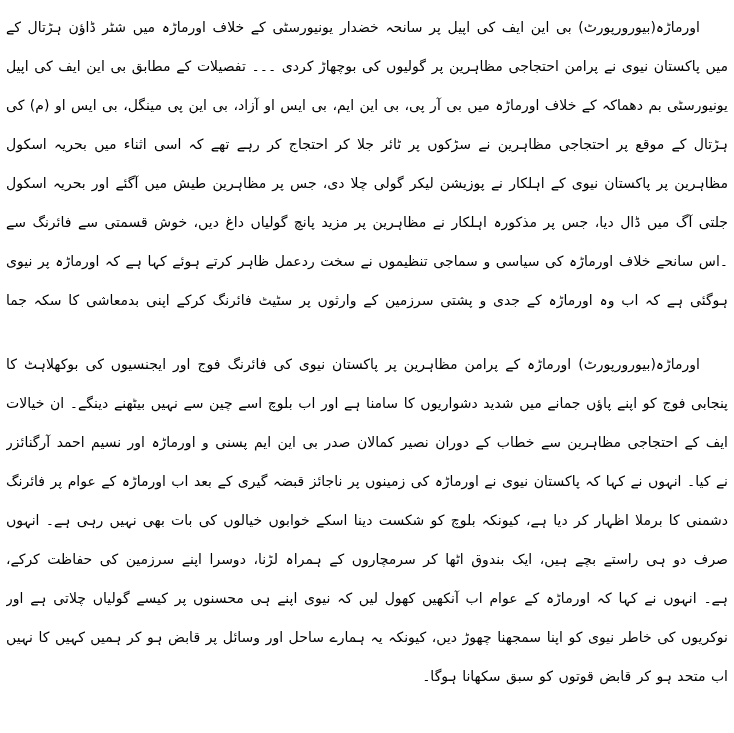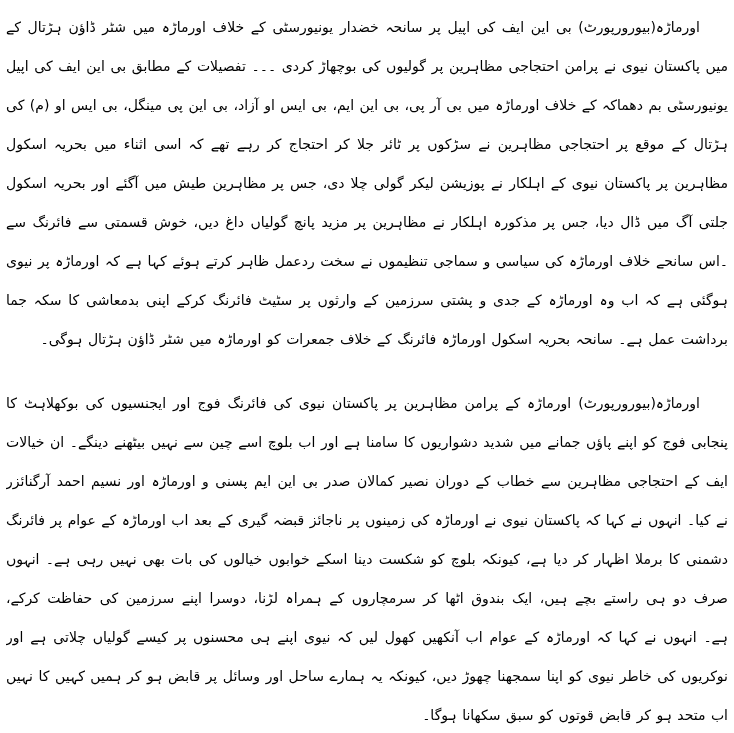--- a/index.html
+++ b/index.html
@@ -49,21 +49,20 @@
 
   <div class="para">
     <div class="line first">اورماڑہ(بیورورپورٹ) بی این ایف کی اپیل پر سانحہ خضدار یونیورسٹی کے خلاف اورماڑہ میں شٹر ڈاؤن ہڑتال کے موقع پر اورماڑہ</div>
     <div class="line">میں پاکستان نیوی نے پرامن احتجاجی مظاہرین پر گولیوں کی بوچھاڑ کردی ۔۔۔ تفصیلات کے مطابق بی این ایف کی اپیل پر سانحہ خضدار</div>
     <div class="line">یونیورسٹی بم دھماکہ کے خلاف اورماڑہ میں بی آر پی، بی این ایم، بی ایس او آزاد، بی این پی مینگل، بی ایس او (م) کی مشترکہ شٹر ڈاؤن</div>
     <div class="line">ہڑتال کے موقع پر احتجاجی مظاہرین نے سڑکوں پر ٹائر جلا کر احتجاج کر رہے تھے کہ اسی اثناء میں بحریہ اسکول اورماڑہ کے قریب احتجاجی</div>
     <div class="line">مظاہرین پر پاکستان نیوی کے اہلکار نے پوزیشن لیکر گولی چلا دی، جس پر مظاہرین طیش میں آگئے اور بحریہ اسکول اورماڑہ کا بورڈ اکھاڑ کر</div>
     <div class="line">جلتی آگ میں ڈال دیا، جس پر مذکورہ اہلکار نے مظاہرین پر مزید پانچ گولیاں داغ دیں، خوش قسمتی سے فائرنگ سے کوئی بھی زخمی نہیں ہوا۔</div>
     <div class="line">۔اس سانحے خلاف اورماڑہ کی سیاسی و سماجی تنظیموں نے سخت ردعمل ظاہر کرتے ہوئے کہا ہے کہ اورماڑہ پر نیوی قبضہ گیر مافیا اتنی بے لگام</div>
     <div class="line">ہوگئی ہے کہ اب وہ اورماڑہ کے جدی و پشتی سرزمین کے وارثوں پر سٹیٹ فائرنگ کرکے اپنی بدمعاشی کا سکہ جما رہی ہے، جو کہ ناقابل</div>
-    <div class="line last">برداشت عمل ہے۔ سانحہ بحریہ اسکول اورماڑہ فائرنگ کے خلاف جمعرات کو اورماڑہ میں شٹر ڈاؤن ہڑتال ہوگی۔</div>
   </div>
 
   <div class="para">
     <div class="line first">اورماڑہ(بیورورپورٹ) اورماڑہ کے پرامن مظاہرین پر پاکستان نیوی کی فائرنگ فوج اور ایجنسیوں کی بوکھلاہٹ کا نتیجہ ہے، کیونکہ</div>
     <div class="line">پنجابی فوج کو اپنے پاؤں جمانے میں شدید دشواریوں کا سامنا ہے اور اب بلوچ اسے چین سے نہیں بیٹھنے دینگے۔ ان خیالات کا اظہار بی این</div>
     <div class="line">ایف کے احتجاجی مظاہرین سے خطاب کے دوران نصیر کمالان صدر بی این ایم پسنی و اورماڑہ اور نسیم احمد آرگنائزر بی ایس او آزاد اورماڑہ</div>
     <div class="line">نے کیا۔ انہوں نے کہا کہ پاکستان نیوی نے اورماڑہ کی زمینوں پر ناجائز قبضہ گیری کے بعد اب اورماڑہ کے عوام پر فائرنگ کرکے اپنی بلوچ</div>
     <div class="line">دشمنی کا برملا اظہار کر دیا ہے، کیونکہ بلوچ کو شکست دینا اسکے خوابوں خیالوں کی بات بھی نہیں رہی ہے۔ انہوں نے کہا کہ بلوچ کیلئے اب</div>
     <div class="line">صرف دو ہی راستے بچے ہیں، ایک بندوق اٹھا کر سرمچاروں کے ہمراہ لڑنا، دوسرا اپنے سرزمین کی حفاظت کرکے، دشمن قوتوں کو نکال باہر کرنا</div>
     <div class="line">ہے۔ انہوں نے کہا کہ اورماڑہ کے عوام اب آنکھیں کھول لیں کہ نیوی اپنے ہی محسنوں پر کیسے گولیاں چلاتی ہے اور لوگ چند ٹکے کی</div>

